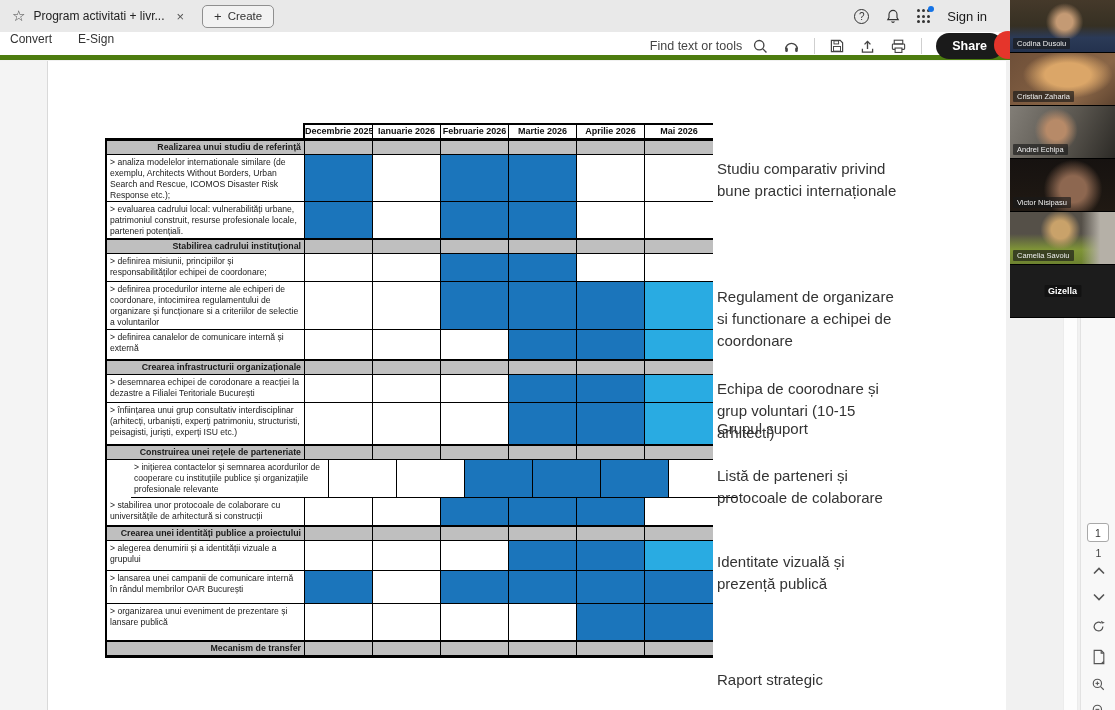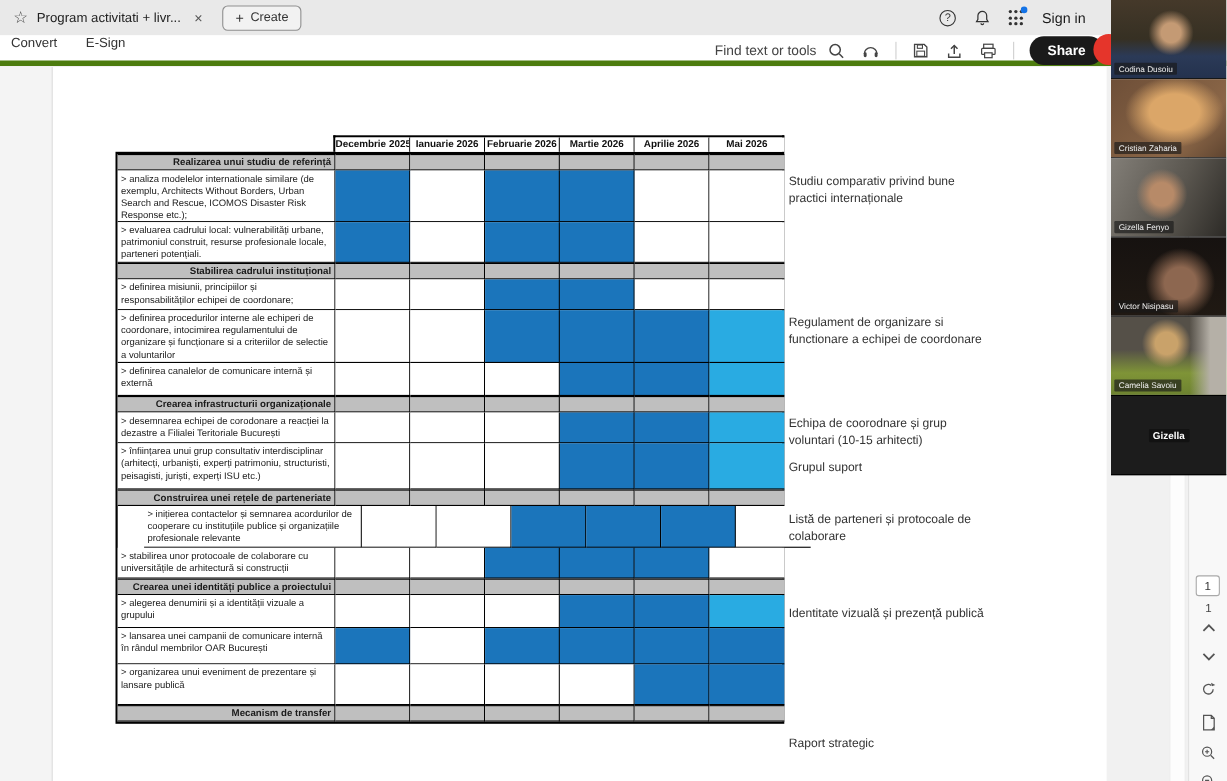--- a/index.html
+++ b/index.html
@@ -44,31 +44,31 @@
   .g-row { display:grid; grid-template-columns:198px repeat(6,68px); }
   .g-label, .g-cell { border-right:1px solid #000; border-bottom:1px solid #000; background:#fff; }
   .g-label { font-size:8.6px; line-height:1.26; color:#1a1a1a; padding:2px 3px 1px 3px; overflow:hidden; }
   .g-cell:last-child { border-right:none; }
   .g-band .g-label { font-weight:bold; font-size:8.8px; white-space:nowrap; padding-top:1px; }
   .g-band .g-label, .g-band .g-cell { background:#bfbfbf; border-bottom:1.5px solid #000; border-top:0.5px solid #000; }
   .g-band { min-height:12px;text-align:right; }
   .fill1 { background:var(--bar1) !important; }
   .fill2 { background:var(--bar2) !important; }
 
-  .ann { position:absolute; width:182px; font-size:11px; line-height:1.45; color:#333; }
+  .ann { position:absolute; width:182px; font-size:15px; line-height:1.45; color:#333; }
 
   
   .right-rail { position:absolute; left:1080px; top:61px; width:35px; height:649px; background:#f8f8f8; border-left:1px solid #e2e2e2; }
   .rail-item { position:absolute; left:0; width:35px; display:flex; justify-content:center; color:#555; }
   .page-box { left:6px; width:22px; height:19px; border:1px solid #a9a9a9; border-radius:3px; background:#fff; font-size:10.5px; color:#333; display:flex; align-items:center; justify-content:center; }
   .page-count { font-size:10.5px; color:#444; }
 
   
   .videos { position:absolute; right:0; top:0; width:105px; height:360px; z-index:50; }
-  .tile { position:relative; width:105px; height:72px; border-bottom:1px solid #000; overflow:hidden; }
+  .tile { position:relative; width:105px; height:53px; border-bottom:1px solid #000; overflow:hidden; }
   .nametag { position:absolute; left:3px; bottom:3px; font-size:7.5px; color:#eee; background:rgba(25,25,25,0.65); padding:1px 4px; border-radius:1px; white-space:nowrap; }
   .tile.gizella .nametag { left:50%; bottom:50%; transform:translate(-50%,50%); font-size:9px; font-weight:bold; color:#fff; background:rgba(0,0,0,0.35); }
   .t-codina { background: radial-gradient(circle at 52% 42%, #c49a74 0 13%, rgba(196,154,116,0) 30%), linear-gradient(180deg,#45392a 0%,#363023 50%,#2b3a57 72%,#24324e 100%); }
   .t-cristian { background: radial-gradient(ellipse at 55% 42%, #dba668 0 28%, rgba(219,166,104,0) 55%), linear-gradient(135deg,#6e4f38,#8a6647 70%,#5e4430); }
   .t-andrei { background: radial-gradient(circle at 44% 46%, #b78a68 0 15%, rgba(183,138,104,0) 33%), linear-gradient(115deg,#827e77 0%,#5a564f 55%,#2c2a26 100%); }
   .t-victor { background: radial-gradient(circle at 60% 58%, #8d6750 0 19%, rgba(141,103,80,0) 42%), linear-gradient(180deg,#161210,#201913); }
   .t-camelia { background: linear-gradient(90deg, rgba(0,0,0,0) 68%, #b5b0a7 86%), radial-gradient(circle at 48% 34%, #c9a26a 0 14%, rgba(201,162,106,0) 31%), linear-gradient(180deg,#555048 0 42%, #7f9437 72%, #6d8230 100%); }
   .t-gizella { background:#1c1c1c;padding-left:16px; }
 
   svg { display:block; }
@@ -389,21 +389,21 @@
 </div>
 
 <div class="videos">
     <div class="tile t-codina">
       <div class="nametag">Codina Dusoiu</div>
     </div>
     <div class="tile t-cristian">
       <div class="nametag">Cristian Zaharia</div>
     </div>
     <div class="tile t-andrei">
-      <div class="nametag">Gizella Fenyo</div>
+      <div class="nametag">Andrei Echipa</div>
     </div>
     <div class="tile t-victor">
       <div class="nametag">Victor Nisipasu</div>
     </div>
     <div class="tile t-camelia">
       <div class="nametag">Camelia Savoiu</div>
     </div>
     <div class="tile t-gizella gizella">
       <div class="nametag">Gizella</div>
     </div>

